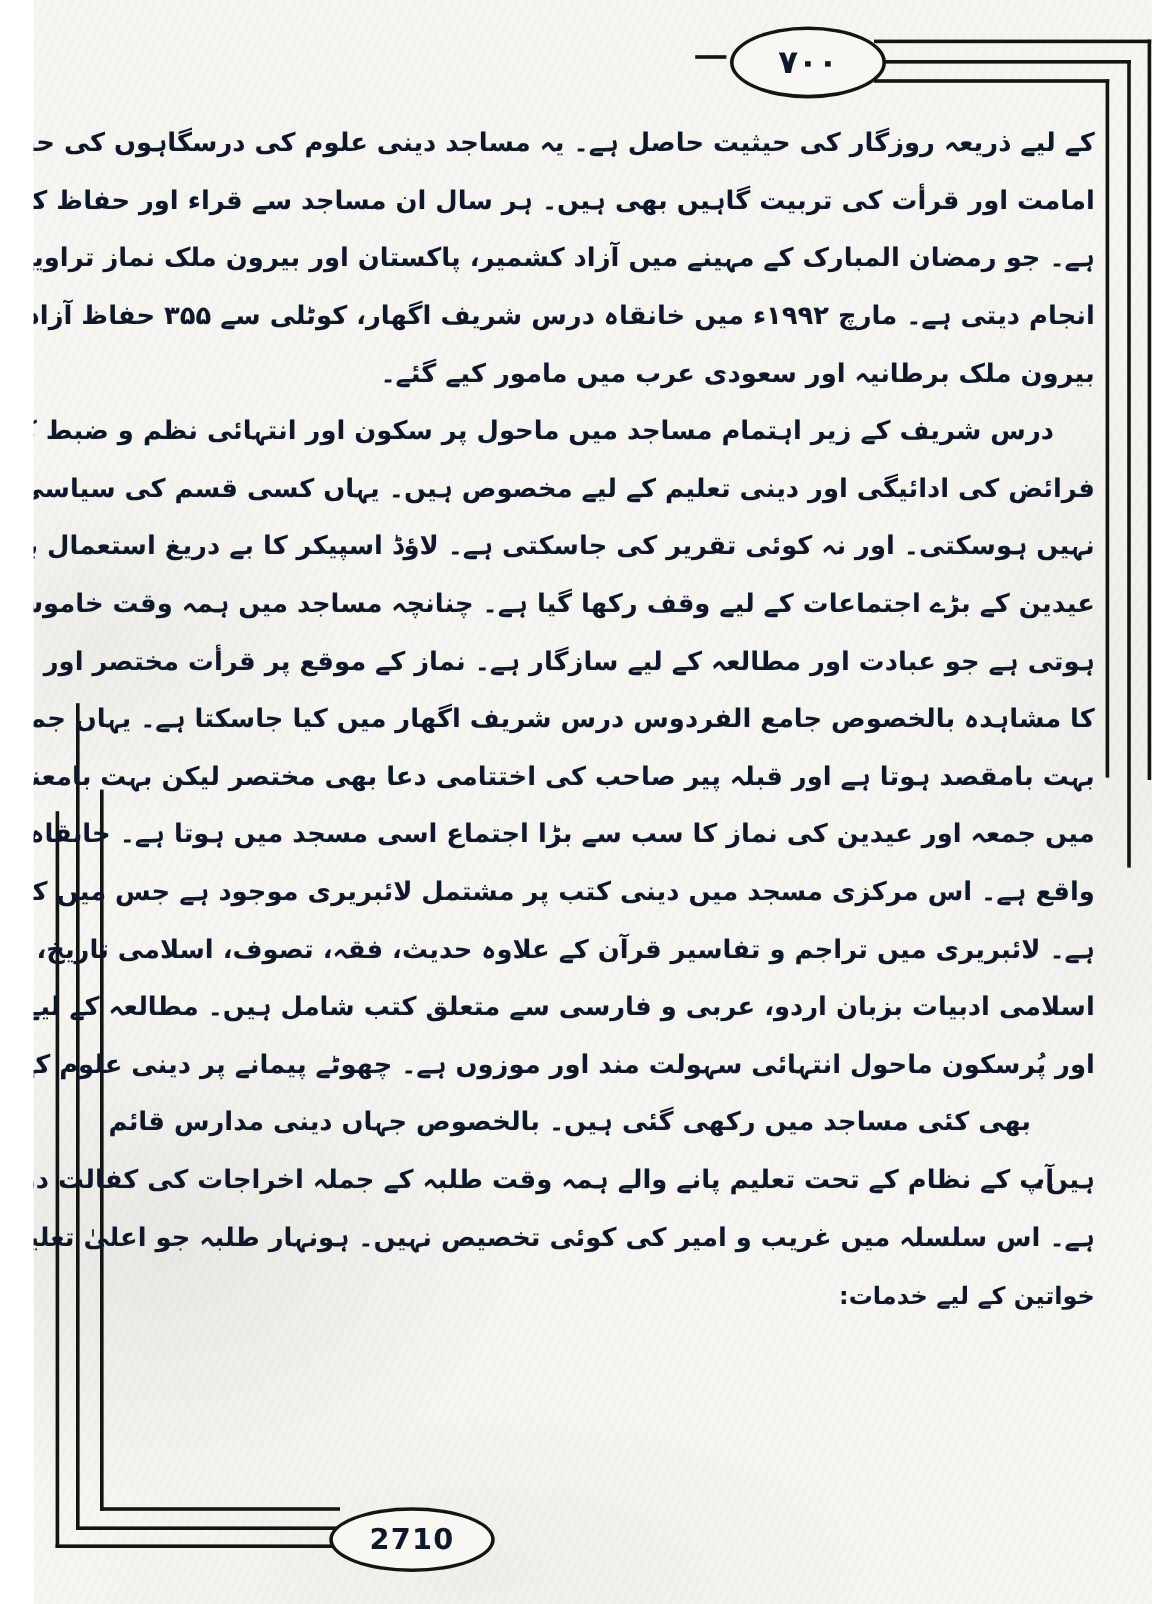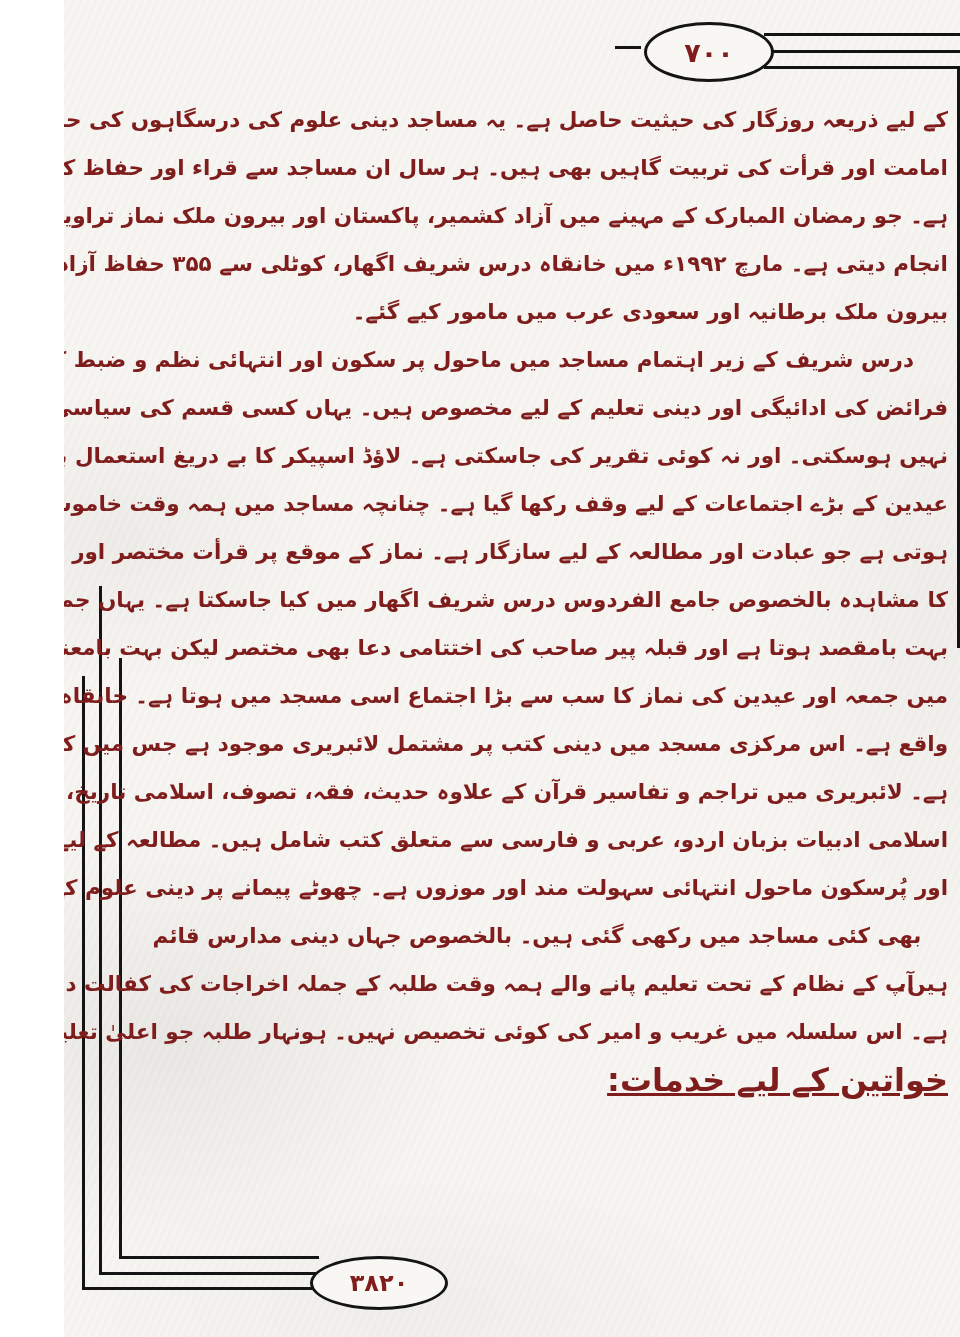--- a/index.html
+++ b/index.html
@@ -2,21 +2,22 @@
 <html lang="ur" dir="rtl"><head>
 <meta charset="utf-8">
 <style>
   html,body{margin:0;padding:0;}
   .page{
     position:relative;
     width:896px;height:1337px;
     background:#f6f5f1;
     overflow:hidden;
     font-family:"DejaVu Sans",sans-serif;
-    color:#7f1d1d;
+    color:#0f172a;
+    padding-left:36px;
   }
   
   .page::before{
     content:"";position:absolute;inset:0;pointer-events:none;
     background:
       radial-gradient(ellipse 420px 300px at 12% 78%, rgba(110,110,110,0.10), transparent 70%),
       radial-gradient(ellipse 300px 220px at 6% 40%,  rgba(120,120,120,0.07), transparent 70%),
       radial-gradient(ellipse 260px 600px at 97% 45%, rgba(120,120,120,0.06), transparent 70%),
       radial-gradient(ellipse 500px 200px at 40% 98%, rgba(120,120,120,0.05), transparent 70%),
       repeating-linear-gradient(115deg, rgba(90,90,90,0.018) 0 3px, transparent 3px 7px);
@@ -38,25 +39,25 @@
     direction:rtl;
     font-weight:bold;
     font-size:21.5px;
     z-index:2;
   }
   .line{
     height:48px;line-height:48px;
     text-align:justify;text-align-last:justify;
     white-space:nowrap;
   }
-  .line.end{text-align:center;text-align-last:right;white-space:normal;}
+  .line.end{text-align:left;text-align-last:right;white-space:normal;}
   .line.indent{padding-right:34px;}
   .line.heading{
-    font-size:32px;
-    text-align:right;text-align-last:right;text-decoration:underline;
+    font-size:20px;
+    text-align:right;text-align-last:right;
   }
 </style>
 </head>
 <body>
 
 <div class="page">
 
   <div class="frame-line" style="left:700px;top:33px;width:231px;height:3px;"></div>
   <div class="frame-line" style="left:928px;top:33px;width:3px;height:617px;"></div>
   <div class="frame-line" style="left:702px;top:50px;width:212px;height:3px;"></div>
@@ -69,21 +70,21 @@
   <div class="frame-line" style="left:55px;top:1256px;width:200px;height:3px;"></div>
   <div class="frame-line" style="left:35px;top:586px;width:3px;height:689px;"></div>
   <div class="frame-line" style="left:35px;top:1272px;width:218px;height:3px;"></div>
   <div class="frame-line" style="left:18px;top:676px;width:3px;height:614px;"></div>
   <div class="frame-line" style="left:18px;top:1287px;width:248px;height:3px;"></div>
 
   <div class="oval oval-top">
     <span>۷۰۰</span>
   </div>
   <div class="oval oval-bottom">
-    <span>۳۸۲۰</span>
+    <span>2710</span>
   </div>
 
   <div class="text-block" id="text-block">
       <div class="line">کے لیے ذریعہ روزگار کی حیثیت حاصل ہے۔ یہ مساجد دینی علوم کی درسگاہوں کی حیثیت بھی رکھتی ہیں اور</div>
       <div class="line">امامت اور قرأت کی تربیت گاہیں بھی ہیں۔ ہر سال ان مساجد سے قراء اور حفاظ کی بڑی کھیپ تیار ہوتی</div>
       <div class="line">ہے۔ جو رمضان المبارک کے مہینے میں آزاد کشمیر، پاکستان اور بیرون ملک نماز تراویح پڑھانے کی خدمت</div>
       <div class="line">انجام دیتی ہے۔ مارچ ۱۹۹۲ء میں خانقاہ درس شریف اگھار، کوٹلی سے ۳۵۵ حفاظ آزاد کشمیر، پاکستان اور</div>
       <div class="line end">بیرون ملک برطانیہ اور سعودی عرب میں مامور کیے گئے۔</div>
       <div class="line indent">درس شریف کے زیر اہتمام مساجد میں ماحول پر سکون اور انتہائی نظم و ضبط کا ہے۔ یہ مساجد صرف دینی</div>
       <div class="line">فرائض کی ادائیگی اور دینی تعلیم کے لیے مخصوص ہیں۔ یہاں کسی قسم کی سیاسی یا دیگر نوعیت کی تقریب منعقد</div>

